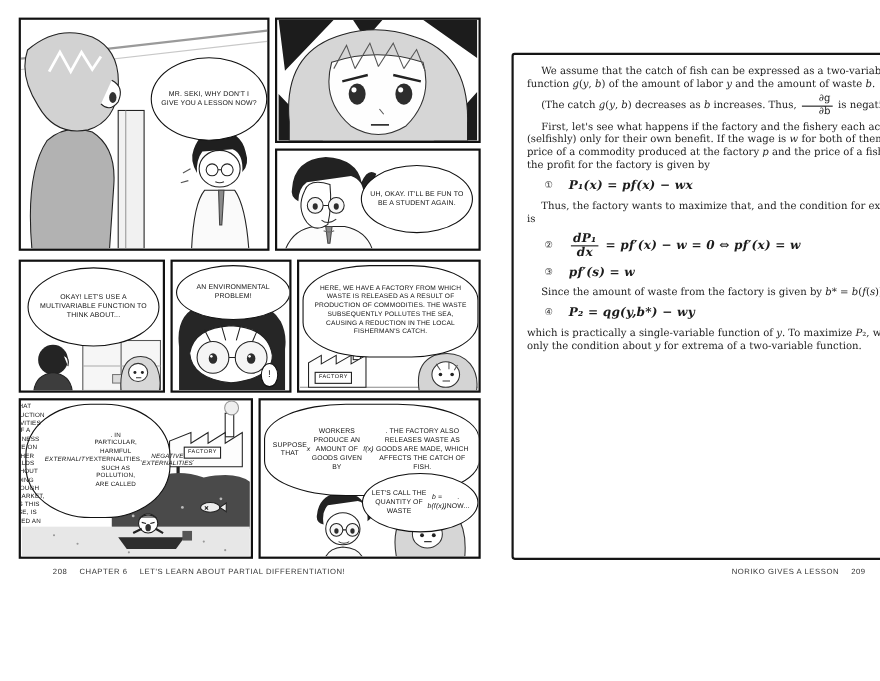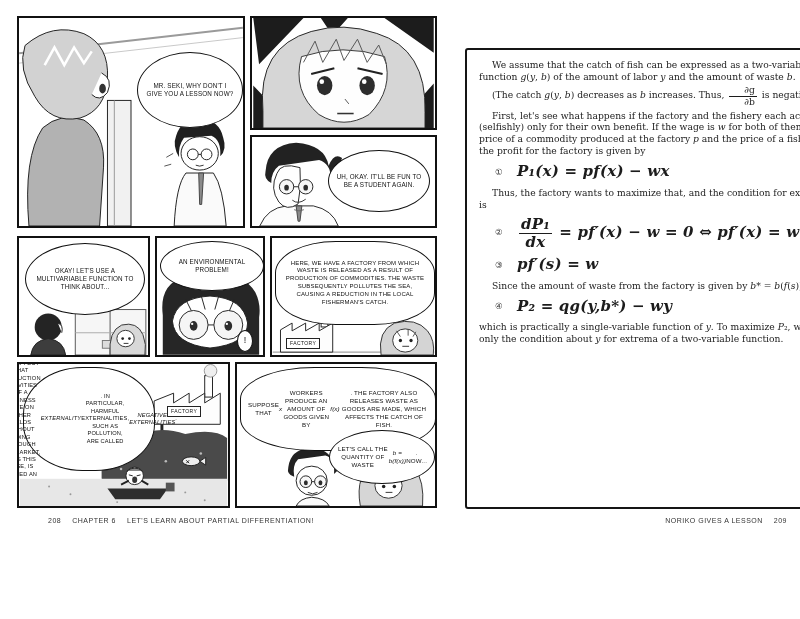--- a/index.html
+++ b/index.html
@@ -27,21 +27,21 @@
   .lesson{position:absolute;left:465px;top:48px;width:380px;height:461px;
           border:2px solid #151515;border-radius:3px;box-sizing:border-box;
           padding:9px 12px 6px 12px;overflow:hidden;
           font-family:"DejaVu Serif","Liberation Serif",serif;font-size:9.2px;
           line-height:1.3;color:#1c1c1c;}
   .para{text-indent:13px;margin:0 0 2.5px 0;}
   .para.noind{text-indent:0;}
   .para i{font-style:italic;}
   .eq{display:flex;align-items:center;margin:5px 0 5px 16px;}
   .eqnum{flex:0 0 22px;font-family:"DejaVu Sans",sans-serif;font-size:8.5px;color:#333;}
-  .eqbody{font-style:italic;font-weight:bold;font-size:15px;letter-spacing:.2px;}
+  .eqbody{font-style:italic;font-weight:bold;font-size:11px;letter-spacing:.2px;}
   .frac{display:inline-flex;flex-direction:column;vertical-align:middle;text-align:center;margin:0 2px;}
   .frac .fnum{display:block;border-bottom:1px solid currentColor;line-height:1.12;padding:0 2px;}
   .frac .fden{display:block;line-height:1.12;padding:0 2px;}
 </style>
 </head>
 <body>
 
 <div id="stage">
 
   <div>

